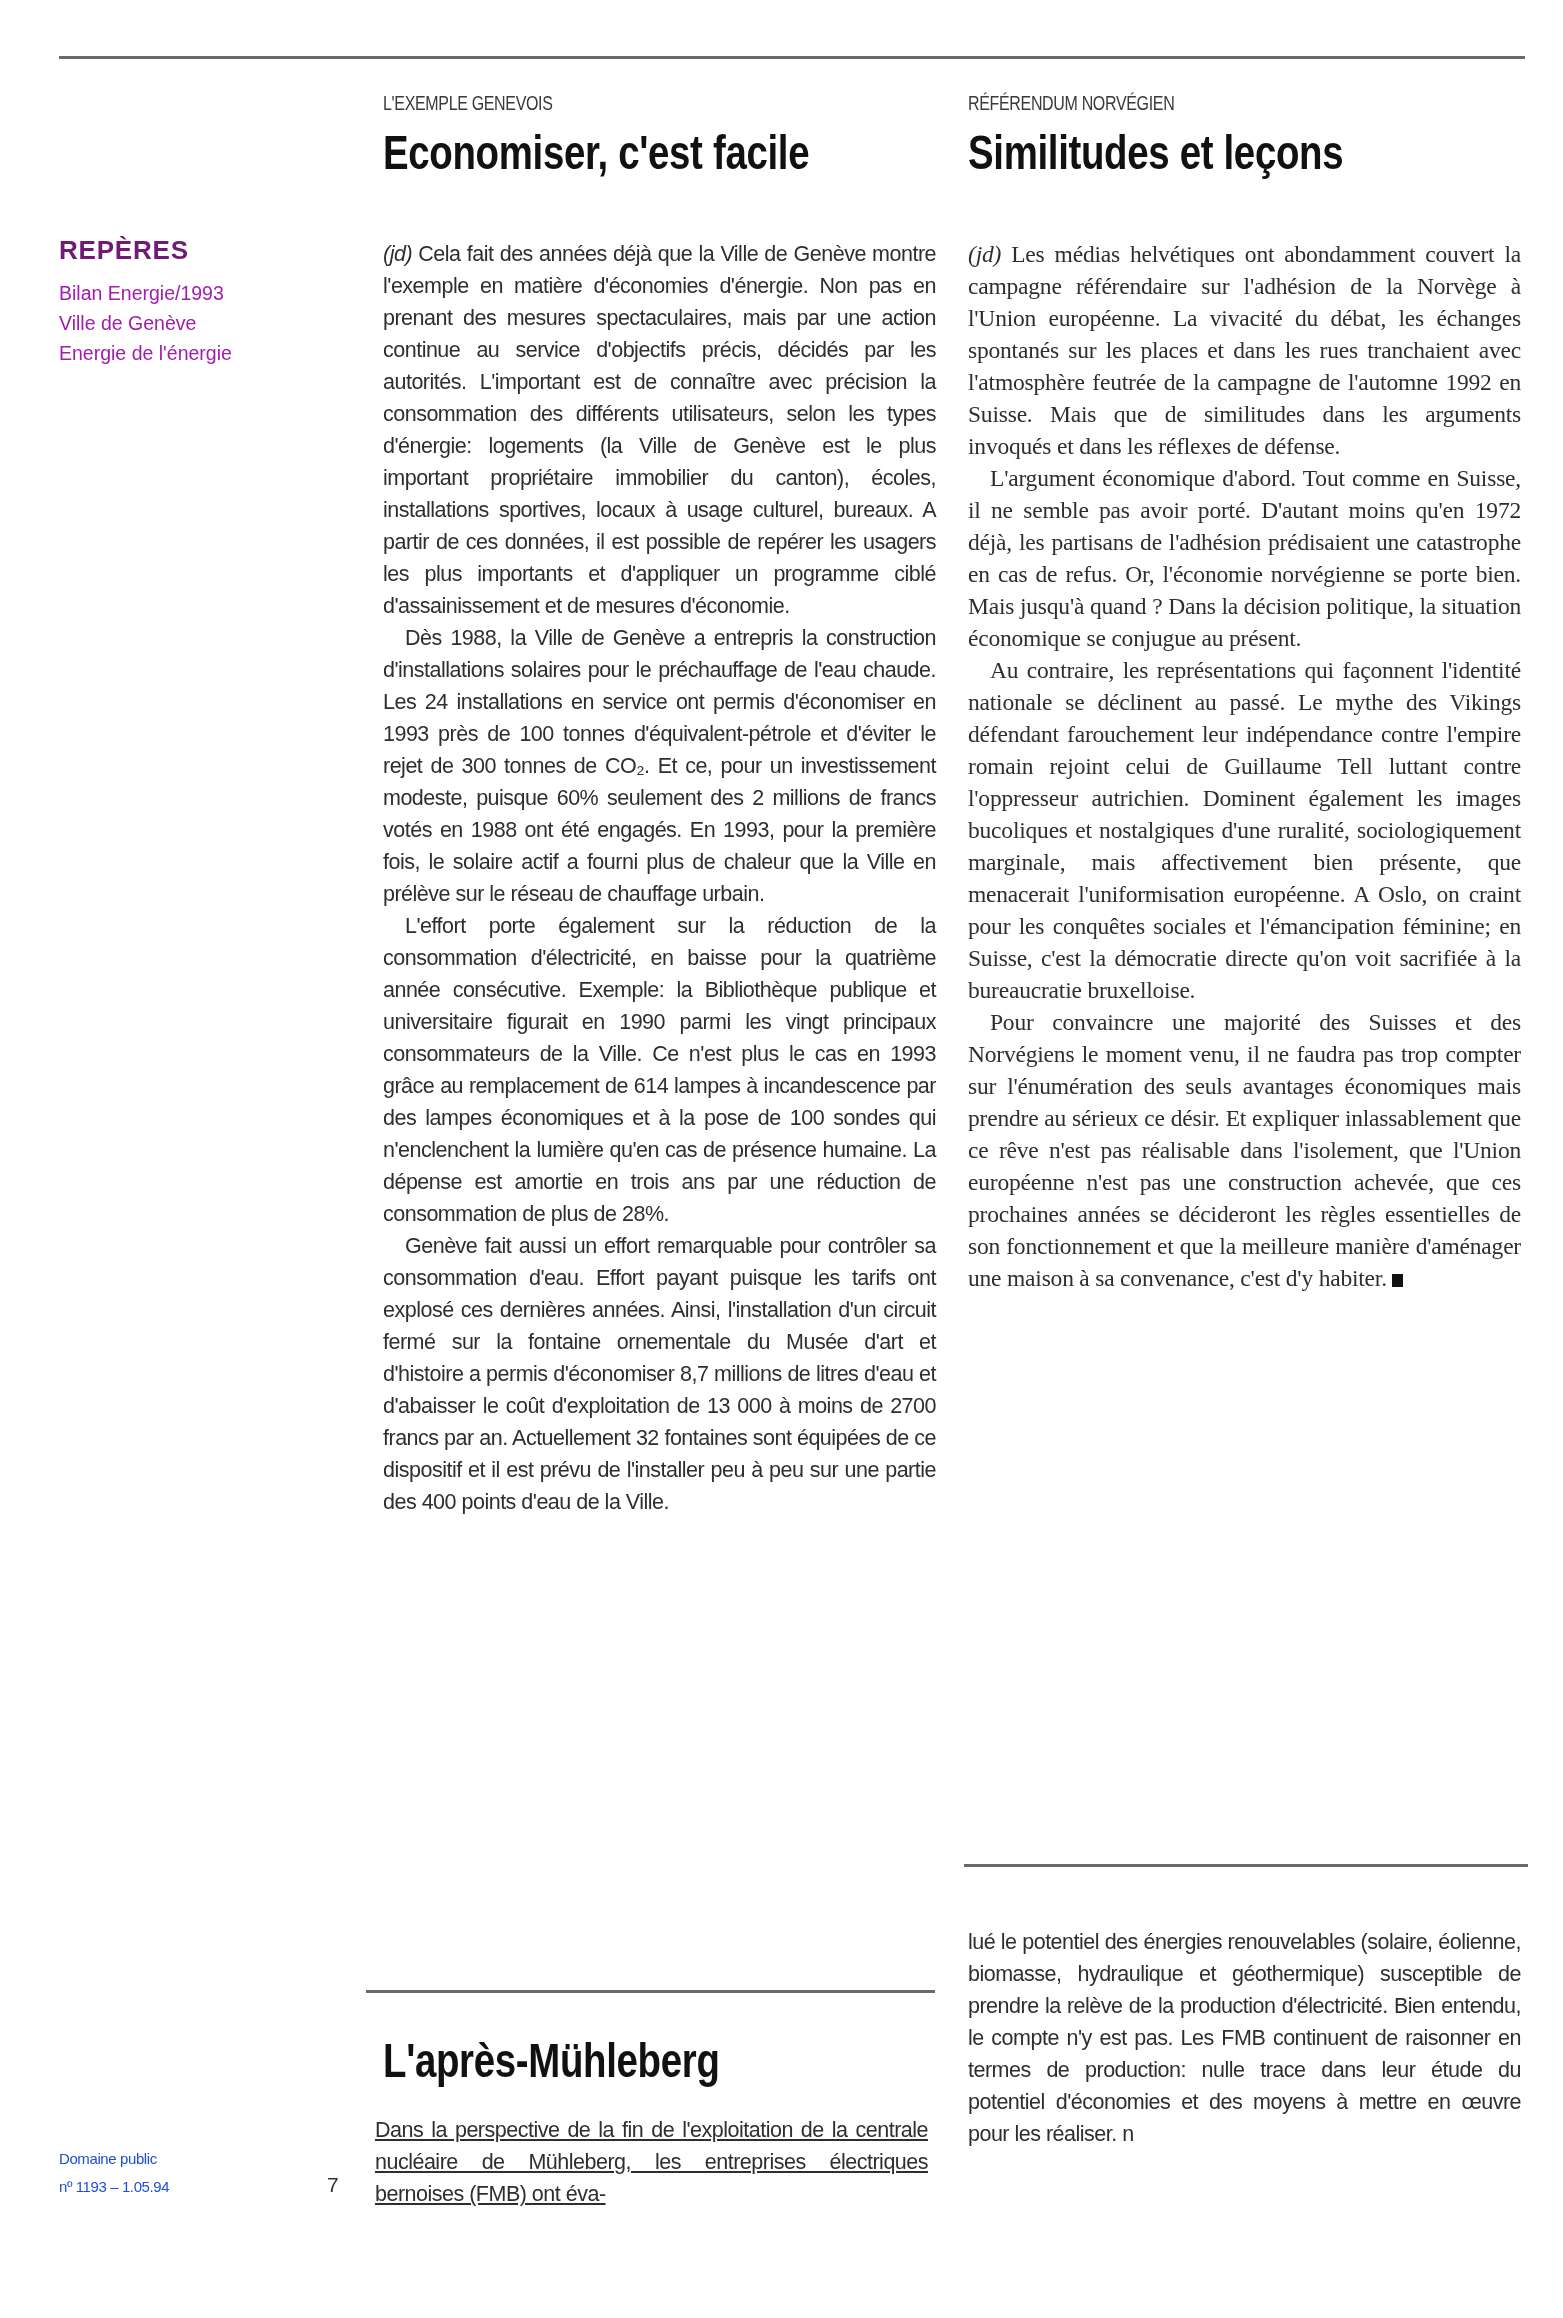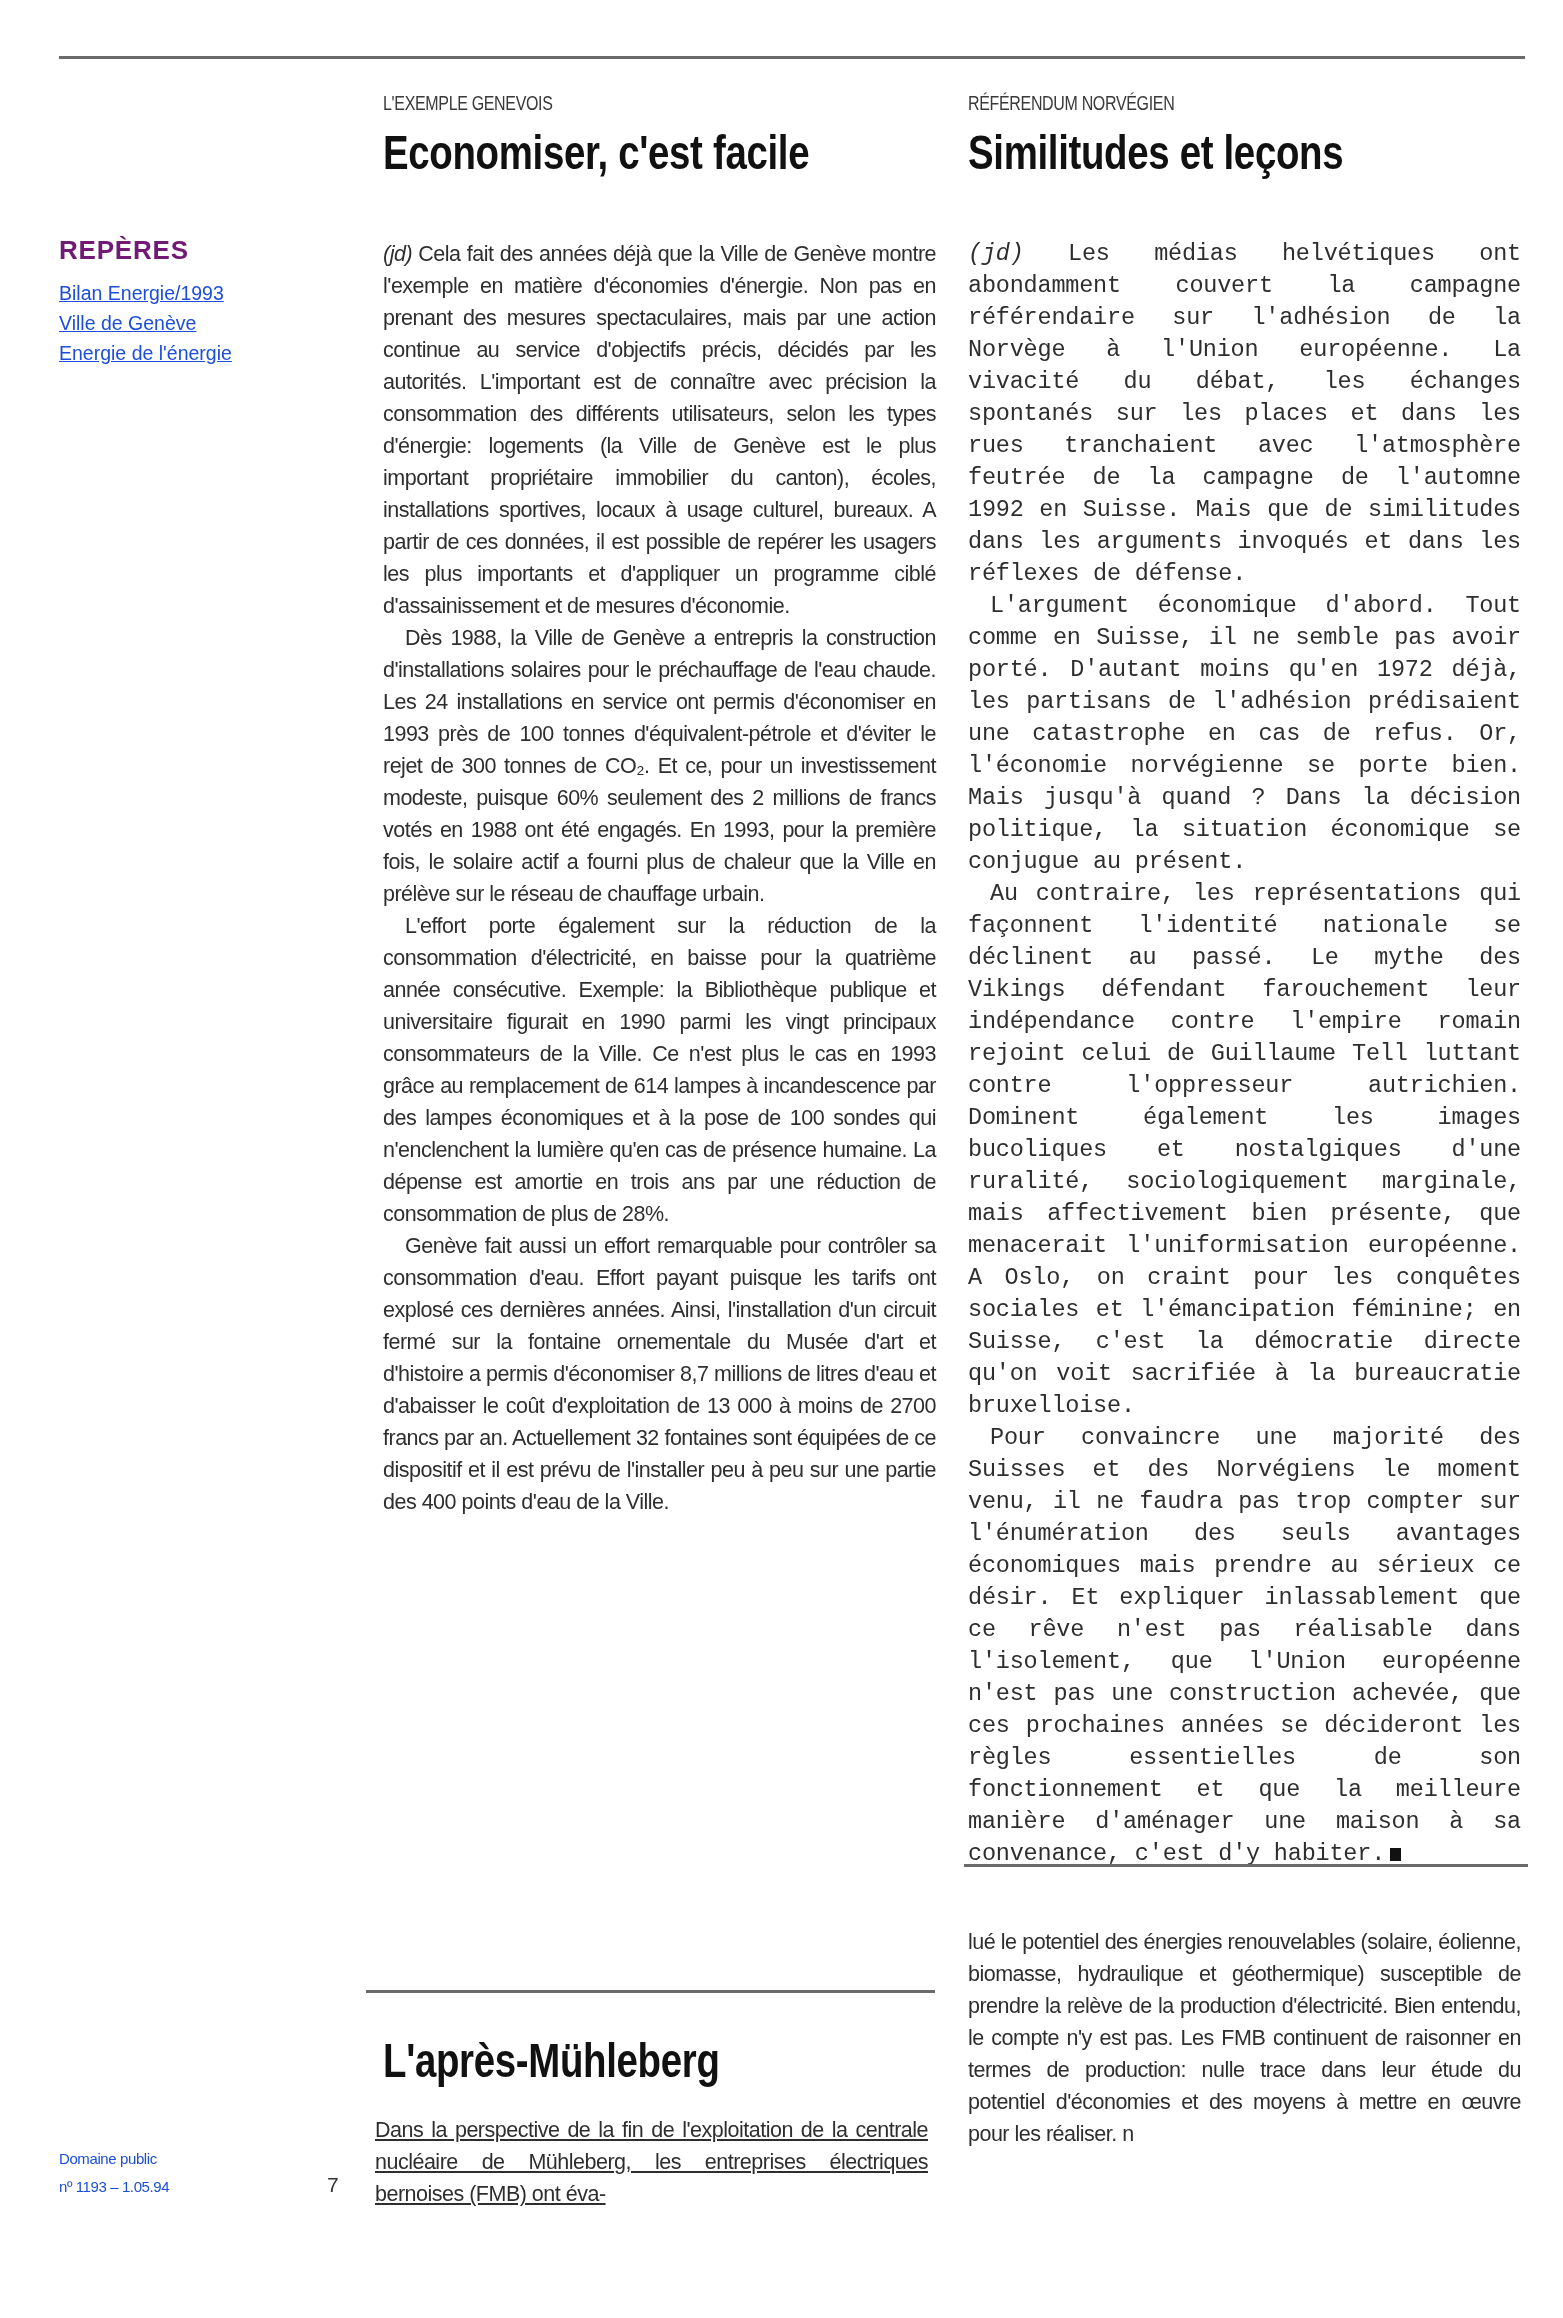--- a/index.html
+++ b/index.html
@@ -14,28 +14,28 @@
     font-family: "Liberation Sans", sans-serif; transform: scaleX(0.82); transform-origin: left;
     white-space: nowrap;
   }
   .headline {
     position: absolute; font-size: 48px; font-weight: bold; color: #111;
     font-family: "Liberation Sans", sans-serif; transform: scaleX(0.80); transform-origin: left;
     white-space: nowrap; letter-spacing: -0.4px;
   }
   .sidebar { position: absolute; left: 59px; top: 235px; width: 258px; }
   .sidebar .title { font-size: 26px; font-weight: bold; color: #701a75; letter-spacing: 0.8px; margin-bottom: 12px; }
-  .sidebar .item { font-size: 19.5px; color: #1d4ed8; line-height: 30px; white-space: nowrap; text-decoration: underline; }
+  .sidebar .item { font-size: 19.5px; color: #a21caf; line-height: 30px; white-space: nowrap; }
   .col {
     position: absolute; width: 553px; text-align: justify;
     font-size: 21.5px; line-height: 32px; color: #2e2e2e;
     hyphens: manual;
   }
   .col.sans { font-family: "Liberation Sans", sans-serif; letter-spacing: -0.5px; word-spacing: 0px; }
-  .col.serif { font-family: Liberation Mono, monospace; font-size: 23.5px; letter-spacing: -0.2px; }
+  .col.serif { font-family: Liberation Serif, serif; font-size: 23.5px; letter-spacing: -0.2px; }
   .col p { margin: 0; text-indent: 22px; }
   .col p.first { text-indent: 0; }
   .col em { font-style: italic; margin-top: 21px; }
   .end-mark { display: inline-block; width: 11px; height: 12.5px; background: #111; margin-left: 4.7px; vertical-align: -0.8px; }
   .footer { position: absolute; left: 59px; top: 2145px; font-size: 15px; color: #1d4ed8; line-height: 28px; letter-spacing: -0.4px; }
   .page-num { position: absolute; left: 327px; top: 2173px; font-size: 21px; color: #333; }
 </style>
 </head>
 <body>
 

